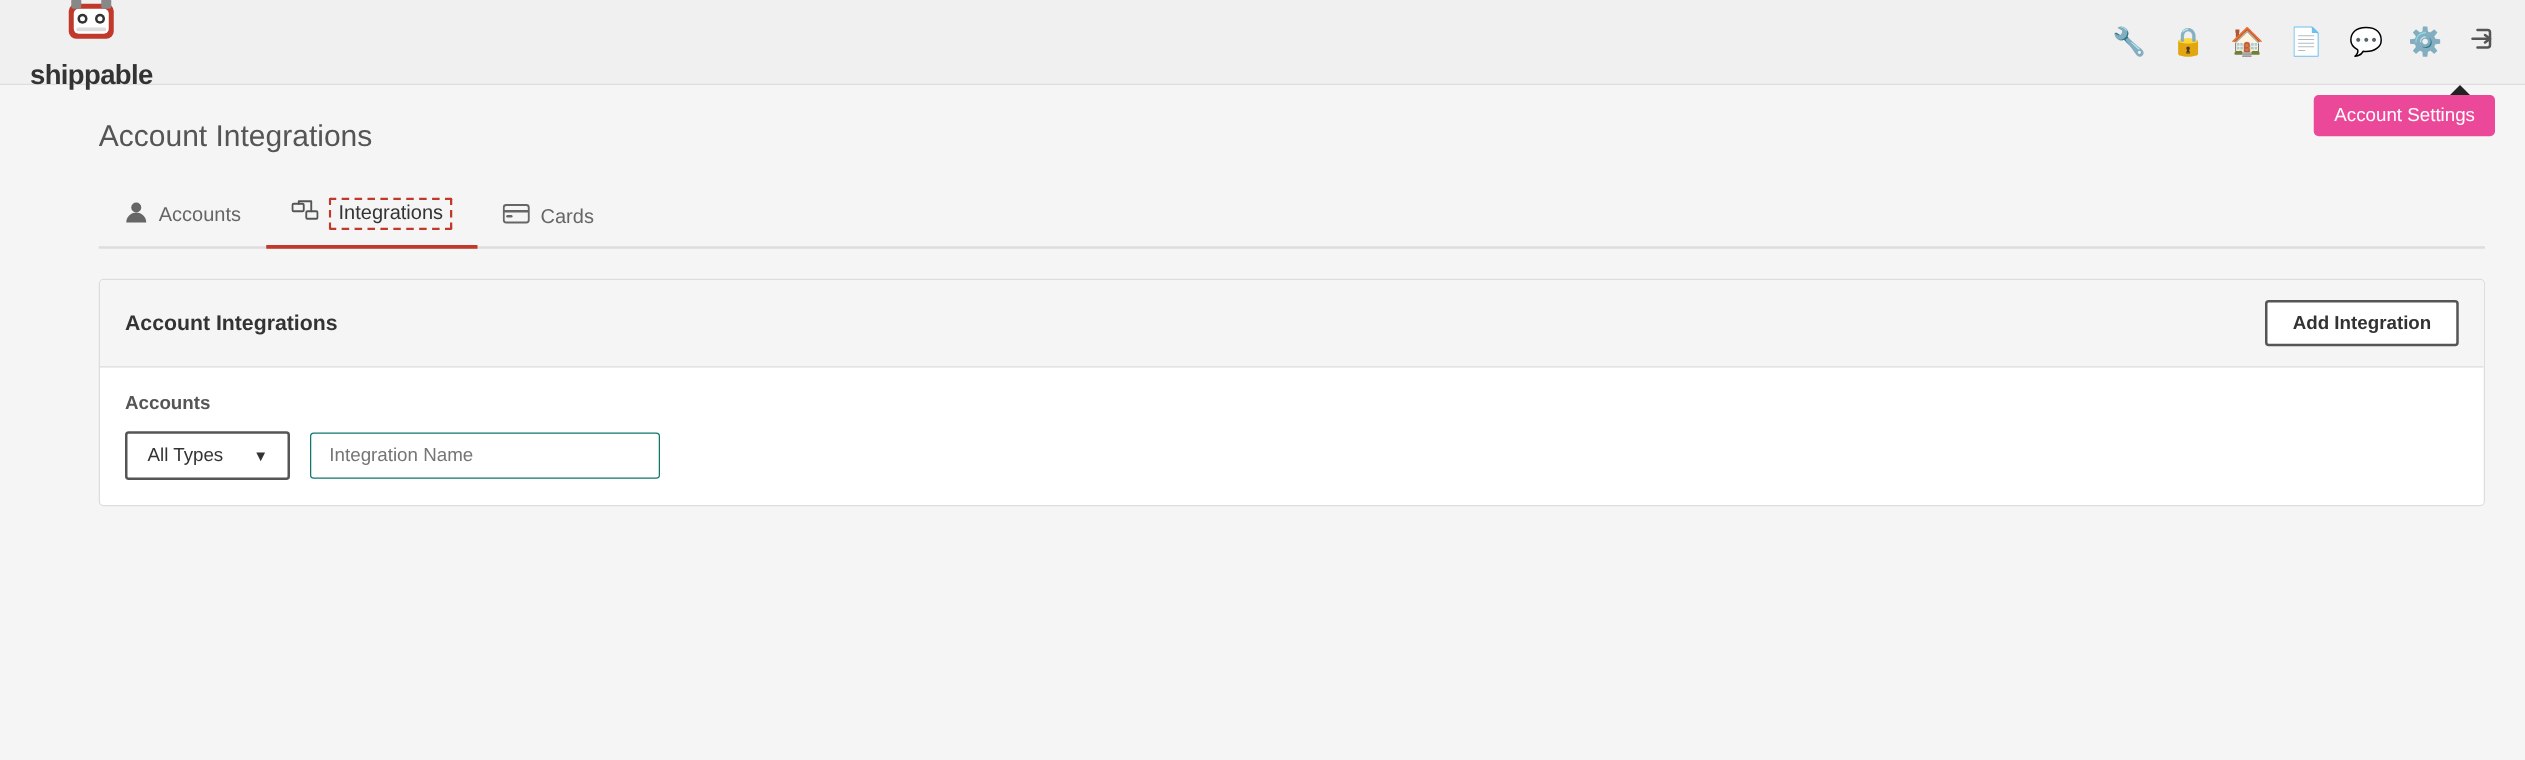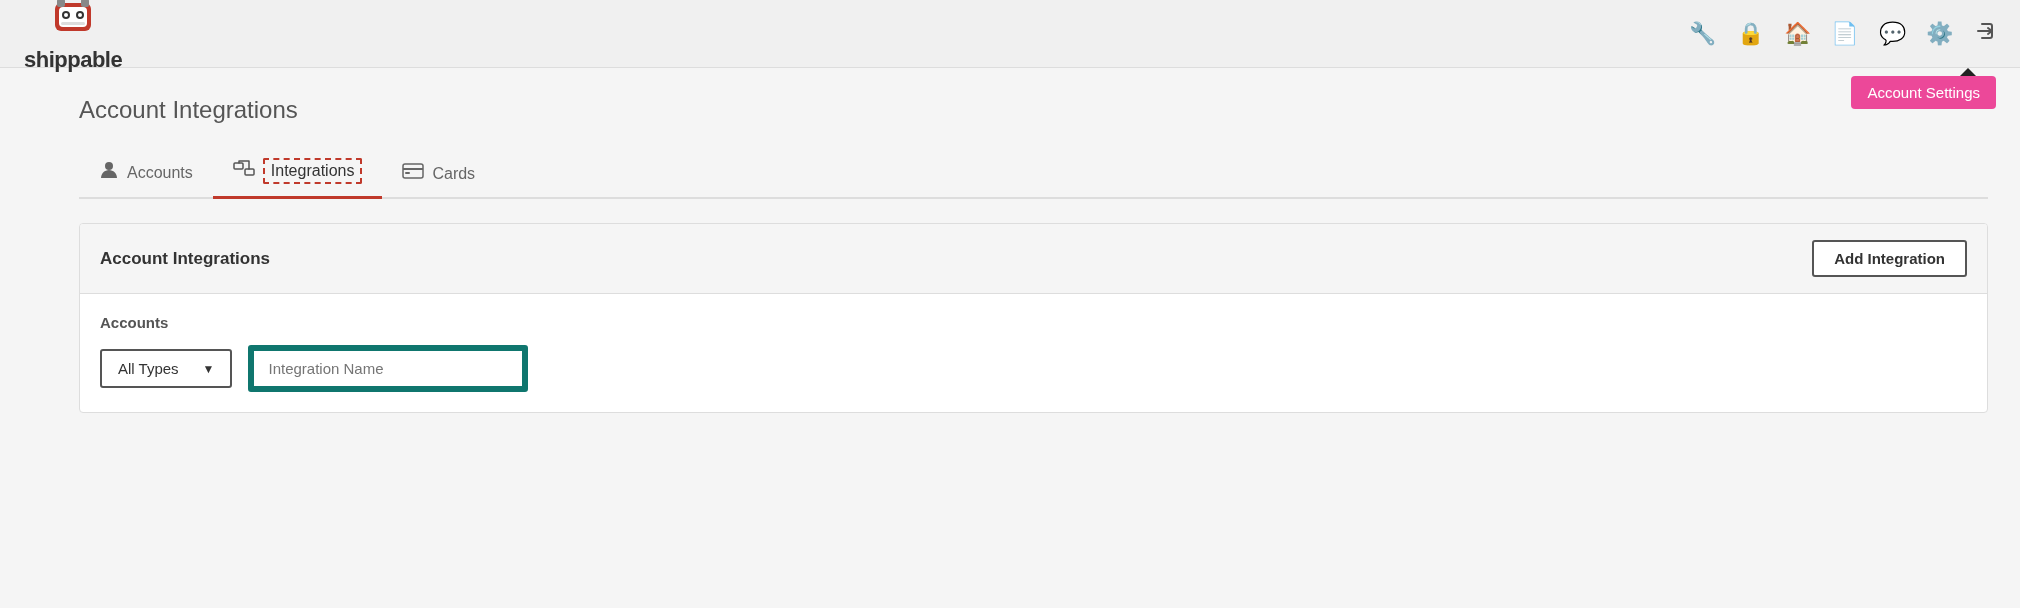--- a/index.html
+++ b/index.html
@@ -177,21 +177,21 @@
       display: flex;
       align-items: center;
       gap: 20px;
       min-width: 120px;
     }
     .dropdown-btn .caret {
       font-size: 12px;
       margin-left: 4px;
     }
     .filter-input {
-      border: 6px solid #0f766e;
+      border: 1px solid #0f766e;
       border-radius: 3px;
       padding: 9px 14px;
       font-size: 15px;
       color: #0f172a;
       width: 280px;
       outline: none;
     }
   </style>
 </head>
 <body>

